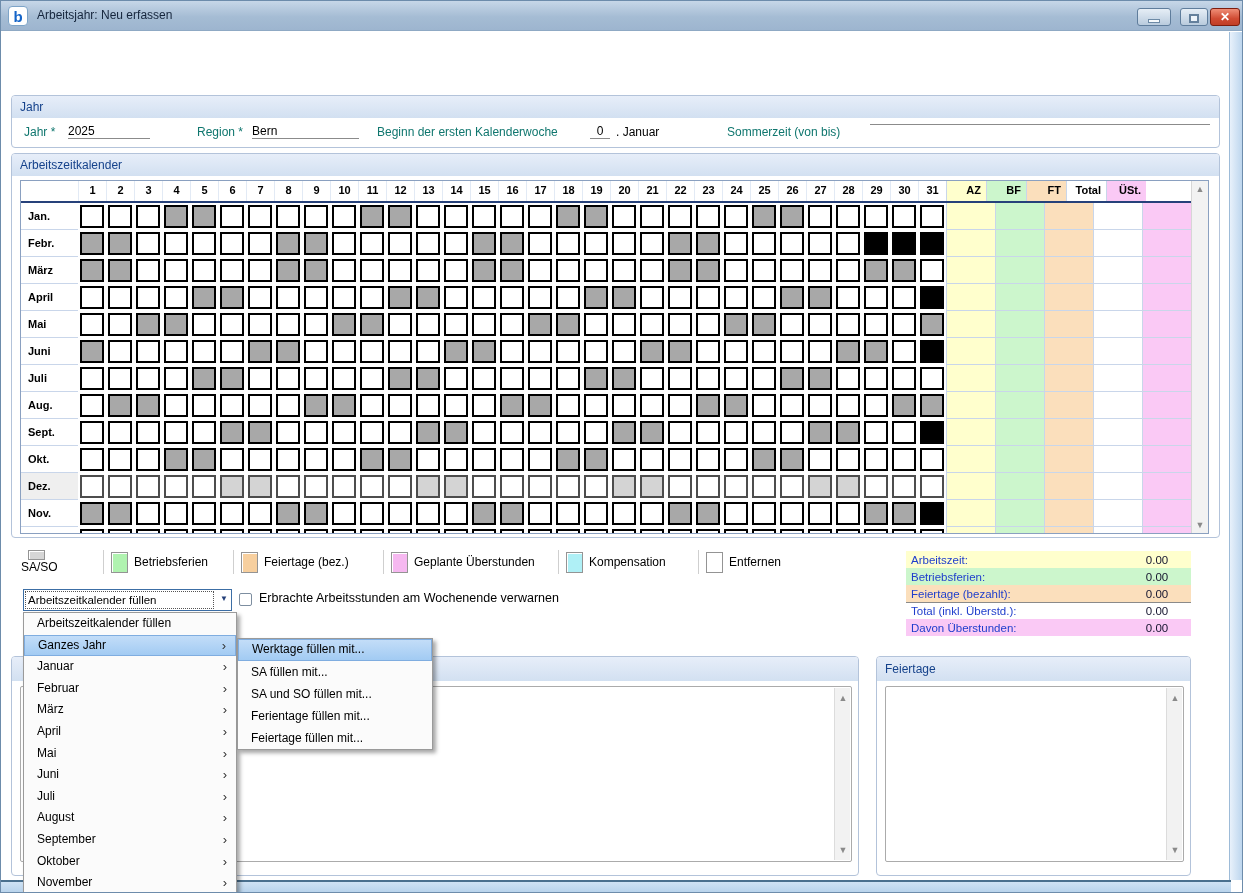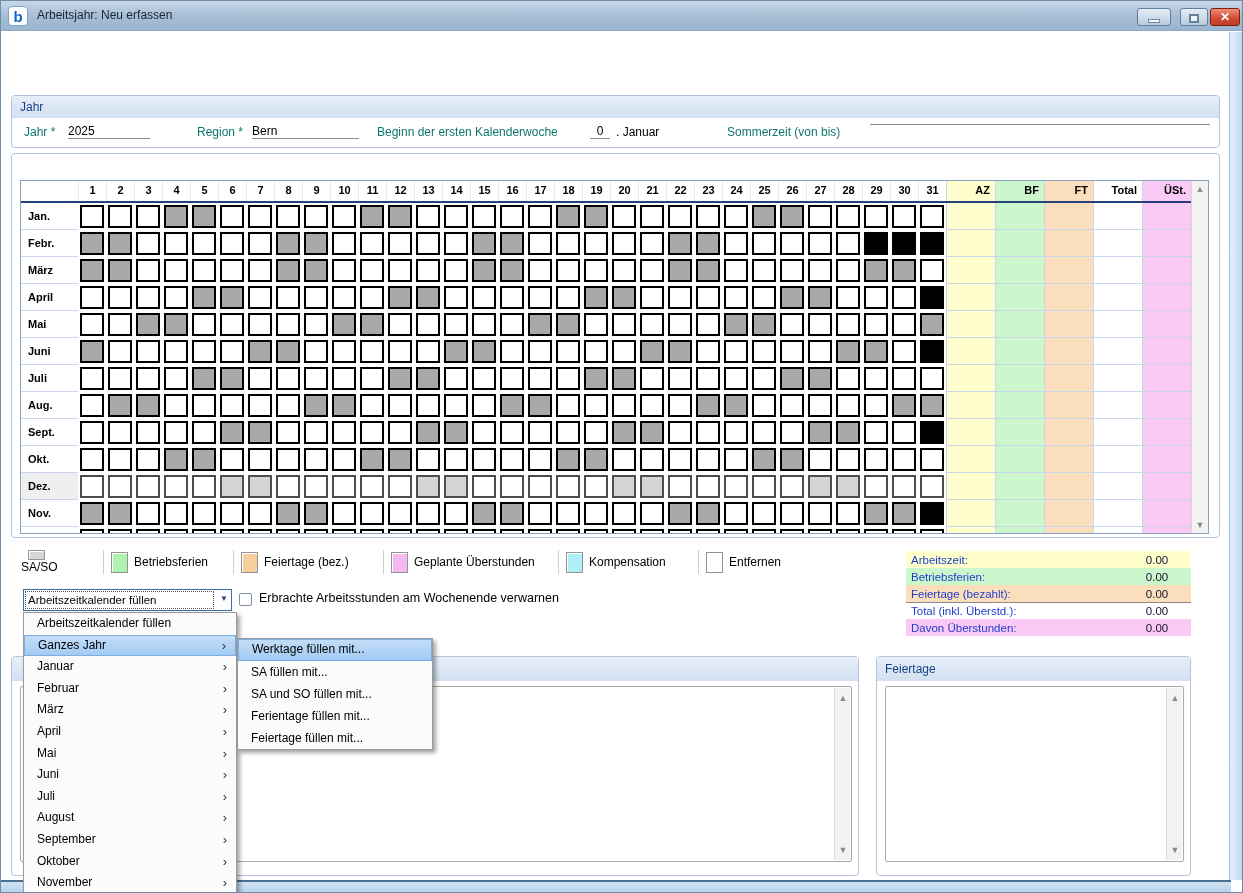--- a/index.html
+++ b/index.html
@@ -38,21 +38,21 @@
   .flabel{position:absolute;font-size:12px;color:#0f766e;white-space:nowrap;}
   .fvalue{position:absolute;font-size:12px;color:#000;border-bottom:1px solid #8b8b8b;white-space:nowrap;}
   .ftext{position:absolute;font-size:12px;color:#000;white-space:nowrap;}
   
   .gridwrap{position:absolute;left:8px;top:26px;width:1189px;height:354px;border:1px solid #8aa0c0;background:#fff;}
   .gbody{position:absolute;left:0;top:0;right:17px;height:352px;overflow:hidden;}
   .grow{display:flex;height:27px;background:#fff;}
   .ghead{height:22px;border-bottom:2px solid #26417a;}
   .hspacer{width:57px;}
   .hnum{width:28px;text-align:center;font-weight:bold;font-size:11px;line-height:19px;border-left:1px solid #e2eaf5;}
-  .shead{width:49px;font-weight:bold;font-size:11px;line-height:19px;text-align:right;padding-right:5px;border-left:1px solid #c9d6ea;}
+  .shead{width:40px;font-weight:bold;font-size:11px;line-height:19px;text-align:right;padding-right:5px;border-left:1px solid #c9d6ea;}
   .mlab{width:57px;font-weight:bold;font-size:11px;padding-left:7px;display:flex;align-items:center;
     border-bottom:1px solid #c9d6ea;background:#fff;}
   .day{width:28px;height:100%;padding:2px;}
   .day i{display:block;width:100%;height:100%;border:2px solid #000;background:#fff;}
   .day.we i{background:#a8a8a8;}
   .day.none i{background:#000;}
   .muted .day i{border-color:#4d4d4d;}
   .muted .day.we i{background:#d4d4d4;}
   .muted .mlab{background:#efefef;}
   .scell{width:49px;border-left:1px solid #c9d6ea;border-bottom:1px solid #c9d6ea;}
@@ -120,20 +120,21 @@
     <span class="flabel" style="left:185px;top:29px;">Region *</span>
     <span class="fvalue" style="left:240px;top:28px;width:107px;">Bern</span>
     <span class="flabel" style="left:365px;top:29px;">Beginn der ersten Kalenderwoche</span>
     <span class="fvalue" style="left:578px;top:28px;width:20px;text-align:center;">0</span>
     <span class="ftext" style="left:604px;top:29px;">. Januar</span>
     <span class="flabel" style="left:715px;top:29px;">Sommerzeit (von bis)</span>
     <span class="fvalue" style="left:858px;top:28px;width:340px;"></span>
   </div>
 
   <div class="gpanel" style="left:10px;top:152px;width:1209px;height:385px;">
+    <div class="gpanel-hd">Arbeitszeitkalender</div>
     <div class="gridwrap">
       <div class="gbody" id="gbody">
           <div class="grow ghead">
             <div class="hspacer"></div>
             <div class="hnum">1</div>
             <div class="hnum">2</div>
             <div class="hnum">3</div>
             <div class="hnum">4</div>
             <div class="hnum">5</div>
             <div class="hnum">6</div>

